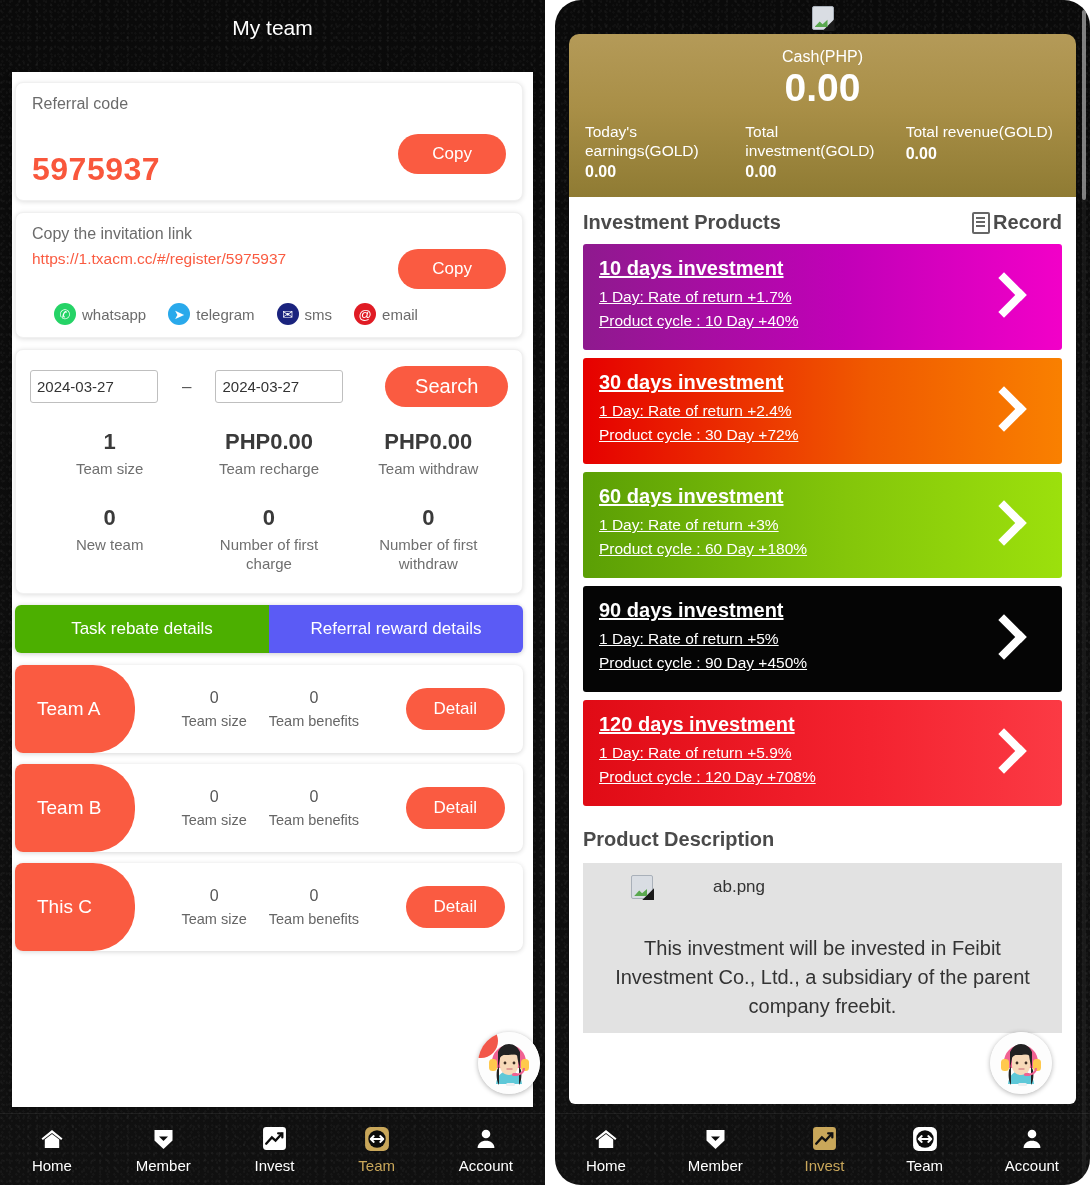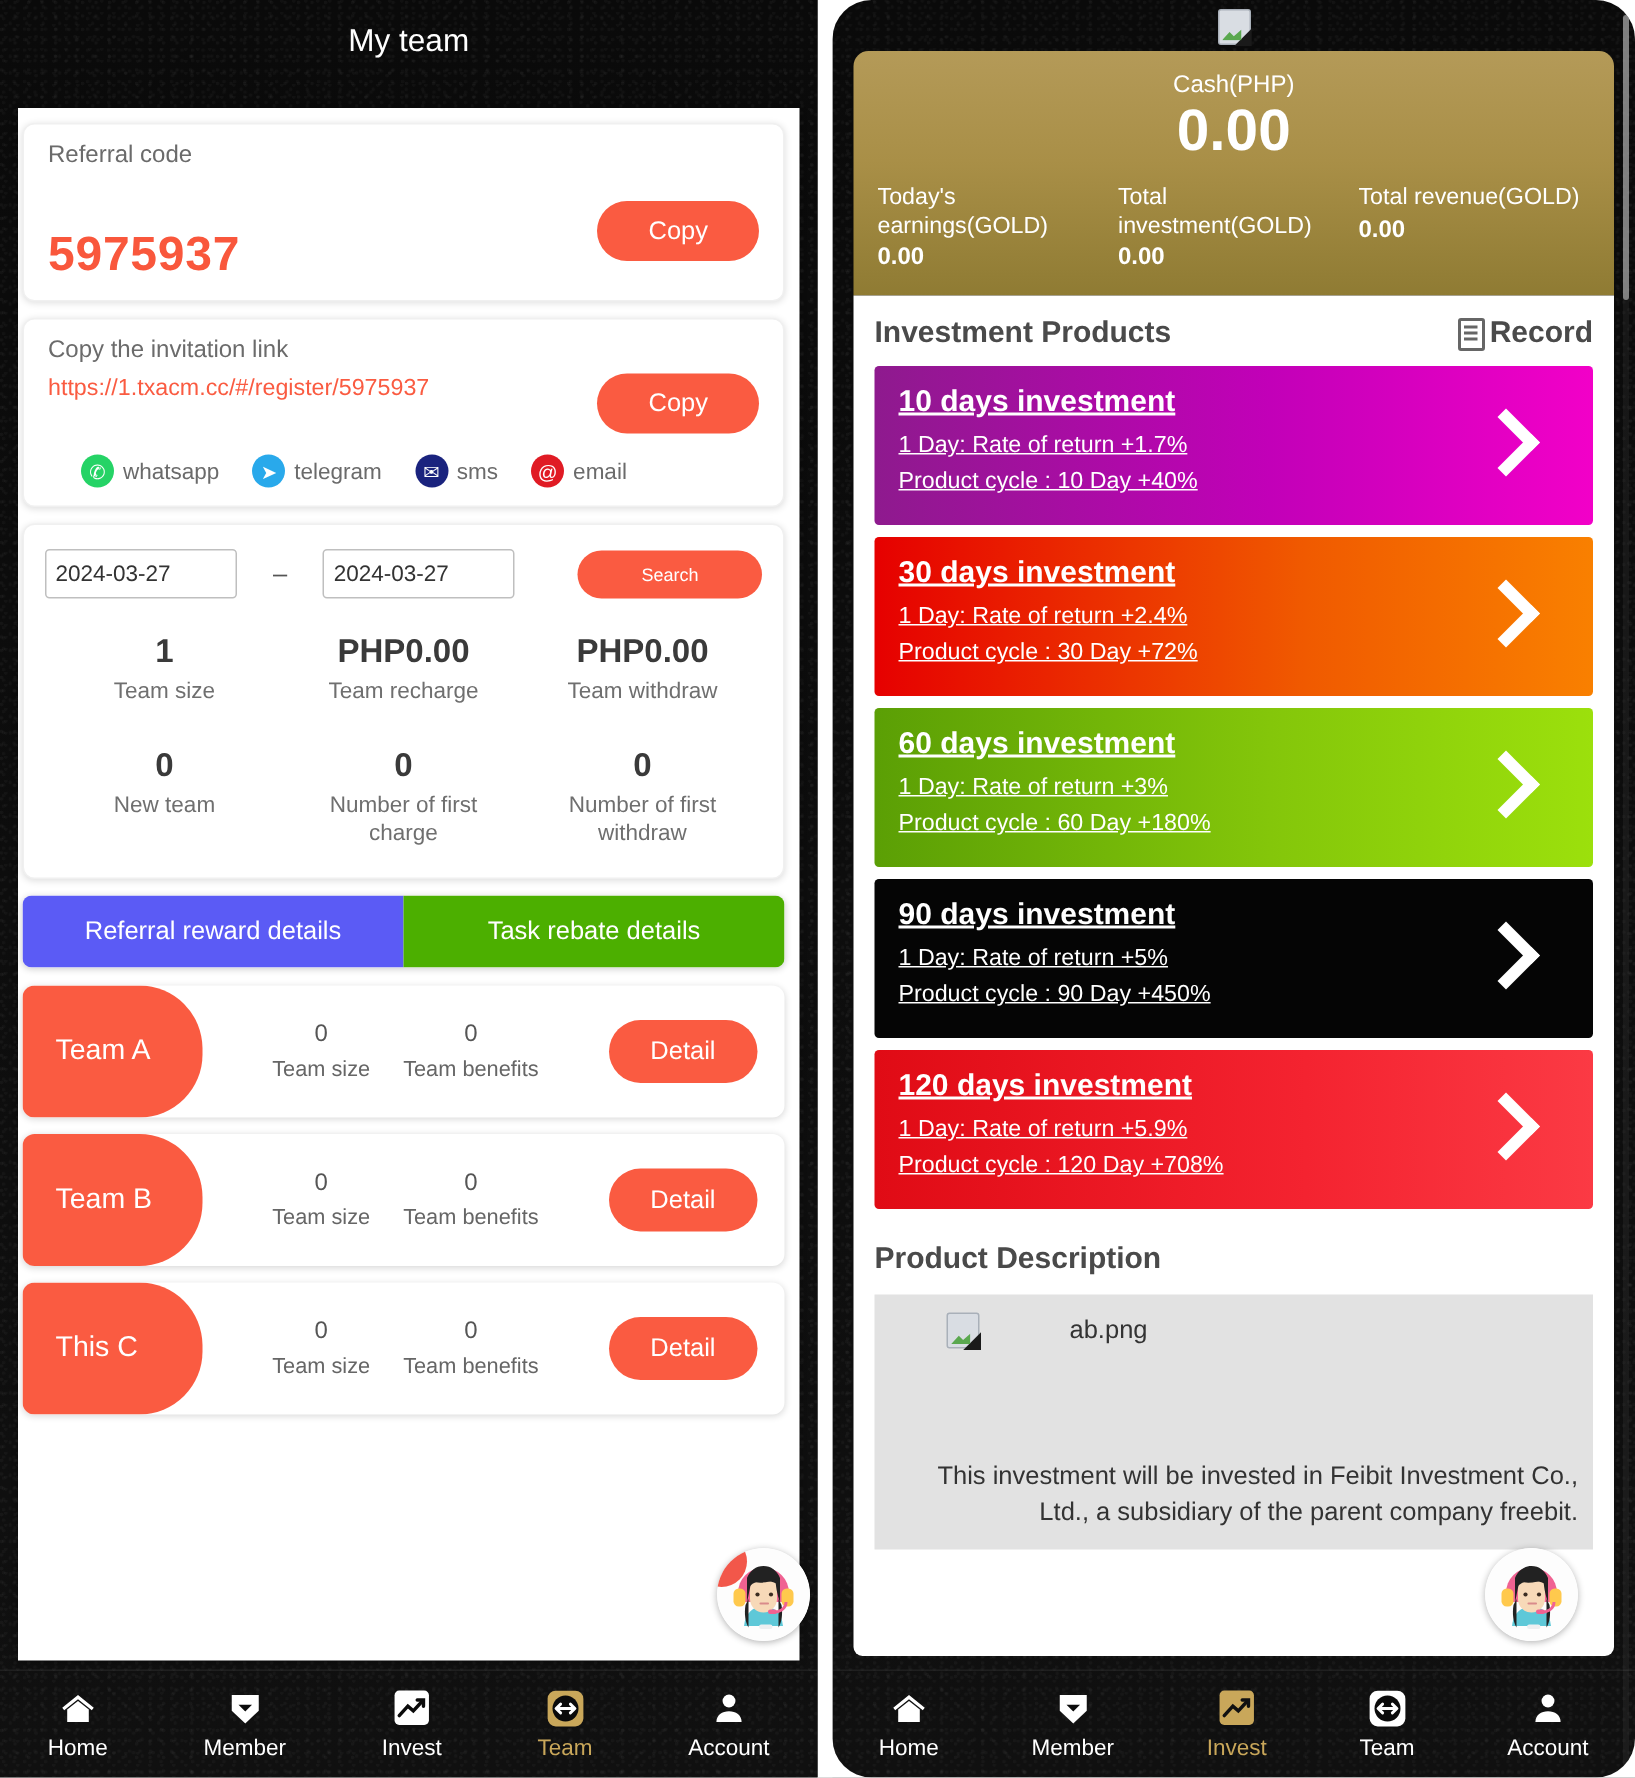--- a/index.html
+++ b/index.html
@@ -86,21 +86,21 @@
 
   .date-row { display:flex; align-items:center; gap:24px; margin-bottom:22px; }
   .date-input {
     width:128px; padding:7px 6px; font-size:15px; color:#333;
     border:1px solid #bfbfbf; border-radius:3px; background:#fff;
     font-family:"Liberation Sans", sans-serif;
   }
   .dash { color:#555; font-size:17px; }
   .btn-search {
     background:#fa5b41; color:#fff; border:none; border-radius:22px;
-    font-size:12px; padding:9px 0; width:125px; margin-left:18px; cursor:pointer;
+    font-size:20px; padding:9px 0; width:125px; margin-left:18px; cursor:pointer;
     font-family:"Liberation Sans", sans-serif;
   }
   .stat-grid { display:grid; grid-template-columns:repeat(3,1fr); row-gap:26px; }
   .stat { text-align:center; padding:0 6px; }
   .stat-v { font-size:22px; font-weight:bold; color:#3a3a3a; margin-bottom:5px; }
   .stat-l { font-size:15px; color:#6f6f6f; line-height:1.25; }
 
   .tabs { display:flex; border-radius:6px; overflow:hidden; margin-bottom:12px;
           box-shadow:0 1px 5px rgba(0,0,0,.2); }
   .tab { flex:1; text-align:center; padding:14px 0; font-size:17px; color:#fff; cursor:pointer; }
@@ -202,21 +202,21 @@
   .p-60  { background:linear-gradient(90deg,#5b9f05 0%, #84c60a 55%, #9ce00c 100%); }
   .p-90  { background:#050505; }
   .p-120 { background:linear-gradient(90deg,#e00b15 0%, #f42330 60%, #fb3a44 100%); }
 
   .desc-title { font-size:20px; font-weight:bold; color:#4a4a4a; padding:14px 14px 12px 14px; }
   .desc-box { background:#e2e2e2; margin:0 14px; padding:12px 10px 16px 10px; height:170px; position:relative; }
   .desc-img-row { display:flex; align-items:center; gap:60px; padding-left:38px; }
   .desc-alt { font-size:17px; color:#333; }
   .desc-text {
     position:absolute; left:10px; right:10px; bottom:12px;
-    text-align:right; font-size:17px; color:#333; line-height:1.45;
+    text-align:center; font-size:20px; color:#333; line-height:1.45;
   }
 
   
   .cs-avatar {
     position:absolute; width:62px; height:62px; border-radius:50%;
     background:#fdfdfd; box-shadow:0 1px 5px rgba(0,0,0,.3);
     overflow:hidden; cursor:pointer;
   }
   #cs-left  { left:478px; top:1032px; }
   #cs-right { left:990px; top:1032px; }
@@ -310,22 +310,22 @@
               <div class="stat-l">Number of first charge</div>
             </div>
             <div class="stat">
               <div class="stat-v">0</div>
               <div class="stat-l">Number of first withdraw</div>
             </div>
           </div>
         </div>
 
         <div class="tabs">
+          <div class="tab tab-a">Task rebate details</div>
           <div class="tab tab-b">Referral reward details</div>
-          <div class="tab tab-a">Task rebate details</div>
         </div>
 
         <div class="team-card">
           <div class="team-tag">Team A</div>
           <div class="team-stats">
             <div class="tstat">
               <div class="tstat-v">0</div>
               <div class="tstat-l">Team size</div>
             </div>
             <div class="tstat">

